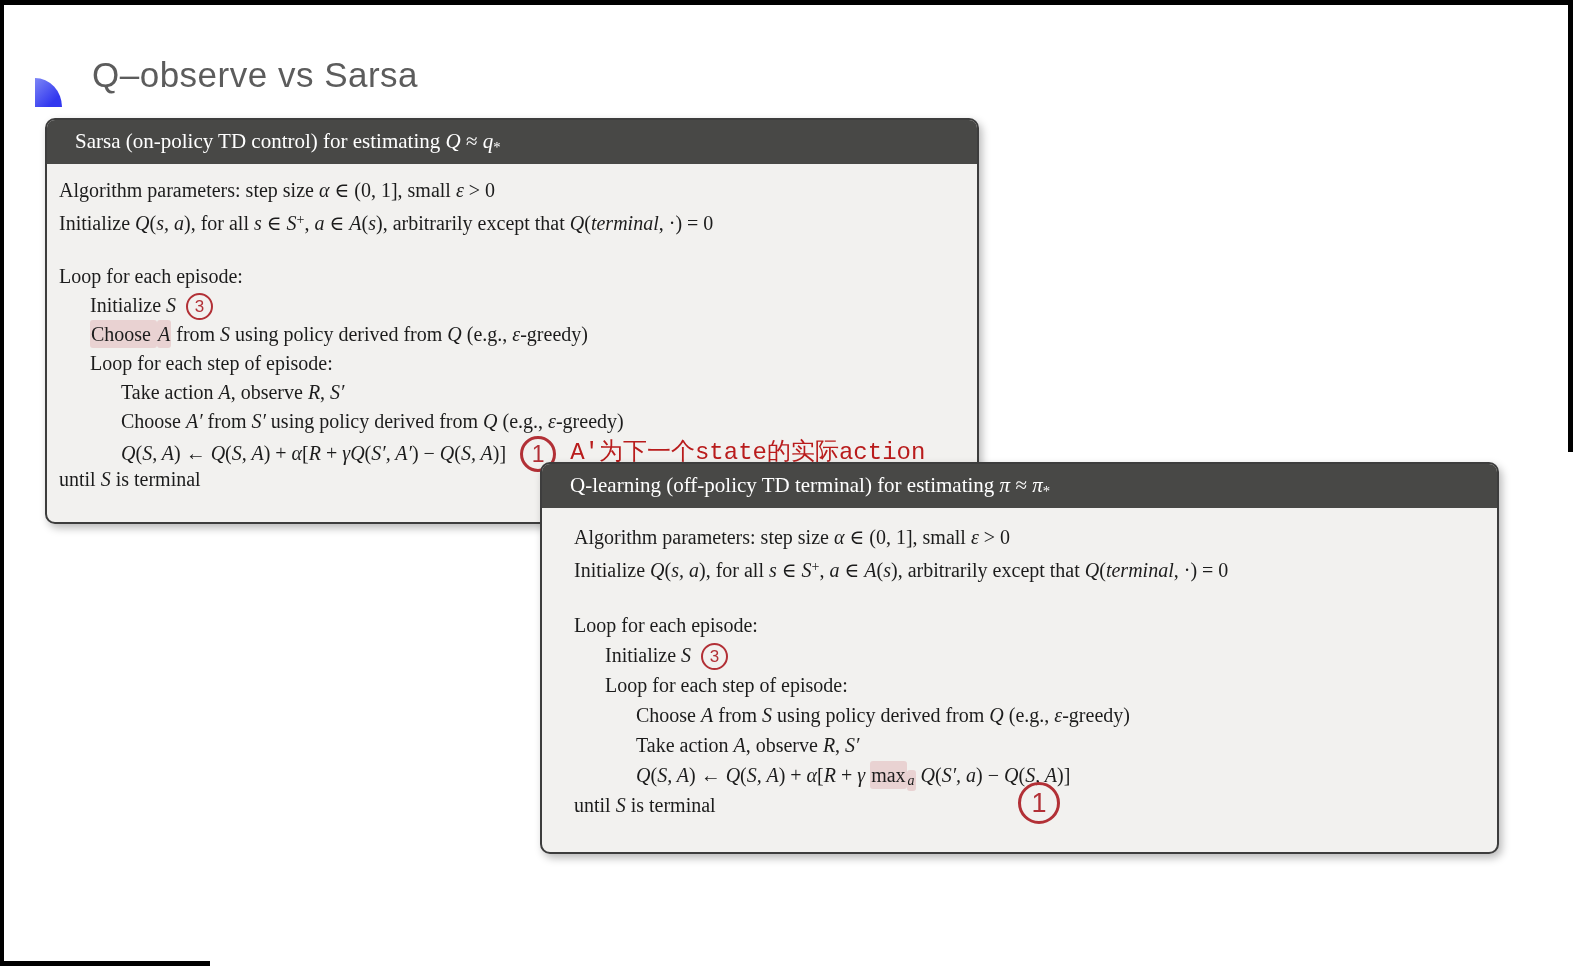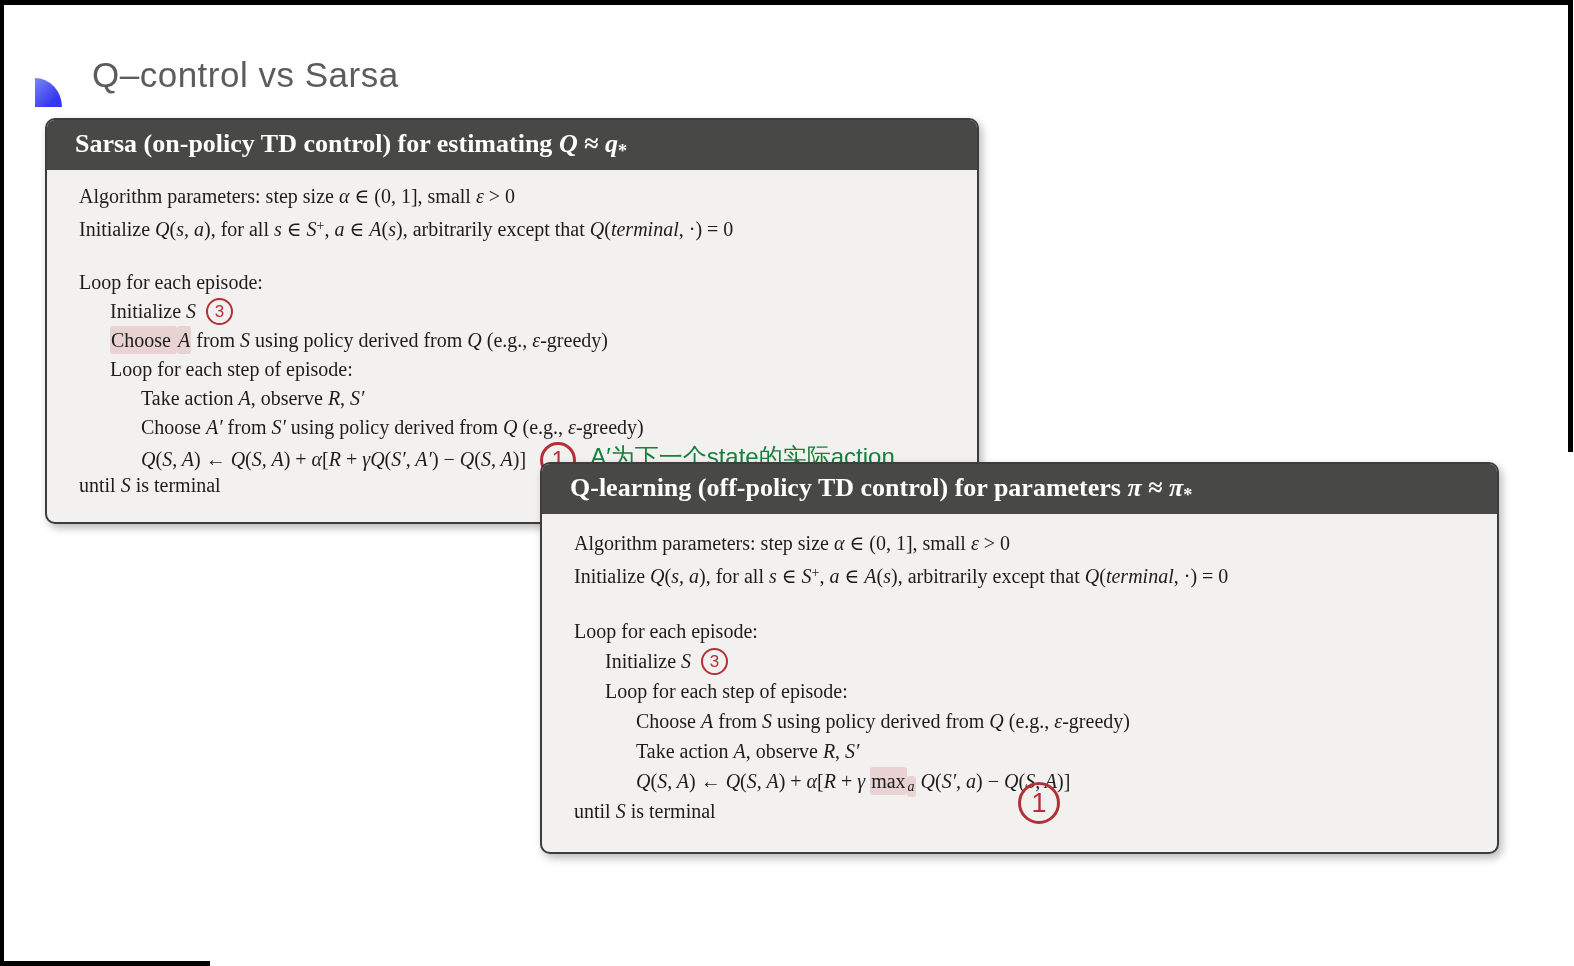--- a/index.html
+++ b/index.html
@@ -24,34 +24,34 @@
     border-radius:0 100% 0 0;}
   #title{position:absolute;left:92px;top:55px;
     font-family:"Liberation Sans","DejaVu Sans",sans-serif;
     font-size:35px;font-weight:400;letter-spacing:.5px;color:#5c5c5c;}
 
   
   .algo-box{position:absolute;border:2px solid #3d3d3d;border-radius:10px;
     background:#f2f1ef;box-shadow:3px 4px 8px rgba(0,0,0,.28);}
   #box-sarsa{left:45px;top:118px;width:930px;height:402px;z-index:1;}
   #box-q{left:540px;top:462px;width:955px;height:388px;z-index:2;}
-  .box-header{background:#484846;color:#fff;font-weight:bold;font-size:26px;
+  .box-header{background:#484846;color:#fff;font-weight:normal;font-size:21px;
     border-radius:8px 8px 0 0;padding:9px 0 8px 28px;white-space:nowrap;}
-  .box-body{padding:12px 0 0 32px;font-size:20px;}
+  .box-body{padding:12px 0 0 12px;font-size:20px;}
   #box-q .box-body{padding-top:14px;padding-left:32px;}
   .algo-line{height:29px;line-height:29px;white-space:nowrap;overflow:visible;}
   #box-q .algo-line{height:30px;line-height:30px;}
   .algo-line.gap{margin-top:28px;}
 
   
   .seg.i{font-style:italic;}
   .seg.sup{font-size:.7em;vertical-align:.45em;}
   .seg.sub{font-size:.7em;vertical-align:-.25em;}
   .seg.hl{background:#e9d2d2;border-radius:3px;padding:3px 1px;}
-  .seg.red{color:#15803d;font-family:Liberation Sans, sans-serif;
+  .seg.red{color:#b91c1c;font-family:Liberation Mono, monospace;
     font-size:24px;margin-left:8px;font-weight:500;}
   .seg.c{display:inline-block;box-sizing:border-box;width:27px;height:27px;
     border:2px solid #b23036;border-radius:50%;color:#b23036;
     font-family:"Liberation Sans","DejaVu Sans",sans-serif;font-style:normal;
     font-size:17px;line-height:23px;text-align:center;vertical-align:middle;
     margin:0 4px 2px 10px;background:transparent;}
   .seg.c.big1{width:36px;height:36px;border-width:3px;line-height:30px;
     font-size:23px;margin-left:14px;margin-right:6px;}
 
   
@@ -66,40 +66,40 @@
 </head>
 <body>
 
 <div id="page">
   <div id="frame-top" class="frame"></div>
   <div id="frame-left" class="frame"></div>
   <div id="frame-right" class="frame"></div>
   <div id="frame-bottom" class="frame"></div>
 
   <div id="deco"></div>
-  <div id="title">Q–control vs Sarsa</div>
+  <div id="title">Q–observe vs Sarsa</div>
 
   <div id="box-sarsa" class="algo-box">
     <div class="box-header"><span class="seg ">Sarsa (on-policy TD control) for estimating </span><span class="seg i">Q</span><span class="seg "> ≈ </span><span class="seg i">q</span><span class="seg sub">*</span></div>
     <div class="box-body">
         <div class="algo-line" style="padding-left: 0px;"><span class="seg ">Algorithm parameters: step size </span><span class="seg i">α</span><span class="seg "> ∈ (0, 1], small </span><span class="seg i">ε</span><span class="seg "> &gt; 0</span></div>
         <div class="algo-line" style="padding-left: 0px;"><span class="seg ">Initialize </span><span class="seg i">Q</span><span class="seg ">(</span><span class="seg i">s, a</span><span class="seg ">), for all </span><span class="seg i">s</span><span class="seg "> ∈ </span><span class="seg i">S</span><span class="seg sup">+</span><span class="seg ">, </span><span class="seg i">a</span><span class="seg "> ∈ </span><span class="seg i">A</span><span class="seg ">(</span><span class="seg i">s</span><span class="seg ">), arbitrarily except that </span><span class="seg i">Q</span><span class="seg ">(</span><span class="seg i">terminal</span><span class="seg ">, ·) = 0</span></div>
         <div class="algo-line gap" style="padding-left: 0px;"><span class="seg ">Loop for each episode:</span></div>
         <div class="algo-line" style="padding-left: 31px;"><span class="seg ">Initialize </span><span class="seg i">S</span><span class="seg c">3</span></div>
         <div class="algo-line" style="padding-left: 31px;"><span class="seg hl">Choose </span><span class="seg hl i">A</span><span class="seg "> from </span><span class="seg i">S</span><span class="seg "> using policy derived from </span><span class="seg i">Q</span><span class="seg "> (e.g., </span><span class="seg i">ε</span><span class="seg ">-greedy)</span></div>
         <div class="algo-line" style="padding-left: 31px;"><span class="seg ">Loop for each step of episode:</span></div>
         <div class="algo-line" style="padding-left: 62px;"><span class="seg ">Take action </span><span class="seg i">A</span><span class="seg ">, observe </span><span class="seg i">R</span><span class="seg ">, </span><span class="seg i">S′</span></div>
         <div class="algo-line" style="padding-left: 62px; font-family: Liberation Serif, serif;"><span class="seg ">Choose </span><span class="seg i">A′</span><span class="seg "> from </span><span class="seg i">S′</span><span class="seg "> using policy derived from </span><span class="seg i">Q</span><span class="seg "> (e.g., </span><span class="seg i">ε</span><span class="seg ">-greedy)</span></div>
         <div class="algo-line" style="padding-left: 62px;"><span class="seg i">Q</span><span class="seg ">(</span><span class="seg i">S, A</span><span class="seg ">) ← </span><span class="seg i">Q</span><span class="seg ">(</span><span class="seg i">S, A</span><span class="seg ">) + </span><span class="seg i">α</span><span class="seg ">[</span><span class="seg i">R</span><span class="seg "> + </span><span class="seg i">γQ</span><span class="seg ">(</span><span class="seg i">S′, A′</span><span class="seg ">) − </span><span class="seg i">Q</span><span class="seg ">(</span><span class="seg i">S, A</span><span class="seg ">)]</span><span class="seg c big1">1</span><span class="seg red">A′为下一个state的实际action</span></div>
         <div class="algo-line" style="padding-left: 0px;"><span class="seg ">until </span><span class="seg i">S</span><span class="seg "> is terminal</span></div>
       </div>
   </div>
 
   <div id="box-q" class="algo-box">
-    <div class="box-header"><span class="seg ">Q-learning (off-policy TD control) for parameters </span><span class="seg i">π</span><span class="seg "> ≈ </span><span class="seg i">π</span><span class="seg sub">*</span></div>
+    <div class="box-header"><span class="seg ">Q-learning (off-policy TD terminal) for estimating </span><span class="seg i">π</span><span class="seg "> ≈ </span><span class="seg i">π</span><span class="seg sub">*</span></div>
     <div class="box-body">
         <div class="algo-line" style="padding-left: 0px;"><span class="seg ">Algorithm parameters: step size </span><span class="seg i">α</span><span class="seg "> ∈ (0, 1], small </span><span class="seg i">ε</span><span class="seg "> &gt; 0</span></div>
         <div class="algo-line" style="padding-left: 0px;"><span class="seg ">Initialize </span><span class="seg i">Q</span><span class="seg ">(</span><span class="seg i">s, a</span><span class="seg ">), for all </span><span class="seg i">s</span><span class="seg "> ∈ </span><span class="seg i">S</span><span class="seg sup">+</span><span class="seg ">, </span><span class="seg i">a</span><span class="seg "> ∈ </span><span class="seg i">A</span><span class="seg ">(</span><span class="seg i">s</span><span class="seg ">), arbitrarily except that </span><span class="seg i">Q</span><span class="seg ">(</span><span class="seg i">terminal</span><span class="seg ">, ·) = 0</span></div>
         <div class="algo-line gap" style="padding-left: 0px;"><span class="seg ">Loop for each episode:</span></div>
         <div class="algo-line" style="padding-left: 31px;"><span class="seg ">Initialize </span><span class="seg i">S</span><span class="seg c">3</span></div>
         <div class="algo-line" style="padding-left: 31px;"><span class="seg ">Loop for each step of episode:</span></div>
         <div class="algo-line" style="padding-left: 62px;"><span class="seg ">Choose </span><span class="seg i">A</span><span class="seg "> from </span><span class="seg i">S</span><span class="seg "> using policy derived from </span><span class="seg i">Q</span><span class="seg "> (e.g., </span><span class="seg i">ε</span><span class="seg ">-greedy)</span></div>
         <div class="algo-line" style="padding-left: 62px;"><span class="seg ">Take action </span><span class="seg i">A</span><span class="seg ">, observe </span><span class="seg i">R</span><span class="seg ">, </span><span class="seg i">S′</span></div>
         <div class="algo-line" style="padding-left: 62px;"><span class="seg i">Q</span><span class="seg ">(</span><span class="seg i">S, A</span><span class="seg ">) ← </span><span class="seg i">Q</span><span class="seg ">(</span><span class="seg i">S, A</span><span class="seg ">) + </span><span class="seg i">α</span><span class="seg ">[</span><span class="seg i">R</span><span class="seg "> + </span><span class="seg i">γ </span><span class="seg hl">max</span><span class="seg hl sub i">a</span><span class="seg "> </span><span class="seg i">Q</span><span class="seg ">(</span><span class="seg i">S′, a</span><span class="seg ">) − </span><span class="seg i">Q</span><span class="seg ">(</span><span class="seg i">S, A</span><span class="seg ">)]</span></div>
         <div class="algo-line" style="padding-left: 0px;"><span class="seg ">until </span><span class="seg i">S</span><span class="seg "> is terminal</span></div>

